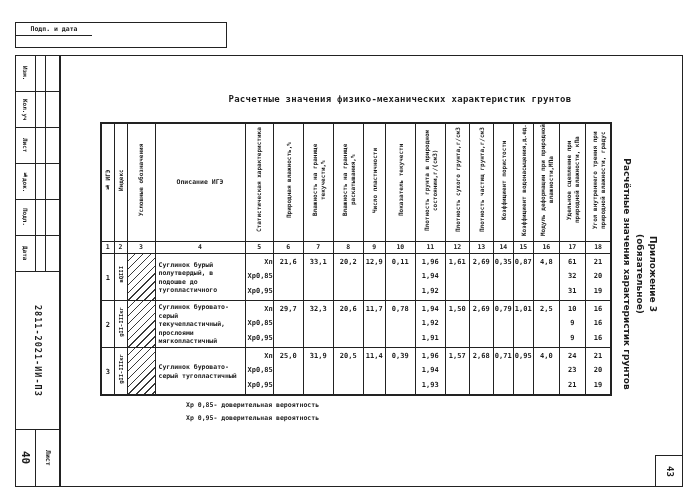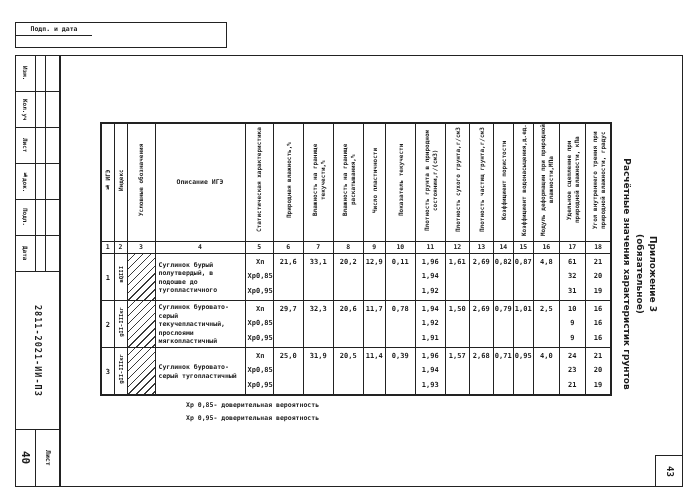--- a/index.html
+++ b/index.html
@@ -48,21 +48,21 @@
   tr.numrow td { height:12px; font-size:6.5px; text-align:center; line-height:10px; }
   tr.datarow td { height:47px; }
   td.topal { vertical-align:top; }
   .rownum { font-size:7px; text-align:center; padding-top:3px; }
   .vindex { writing-mode:vertical-rl; transform:rotate(180deg); display:inline-block; font-size:5.5px; text-align:center; }
   td.idxcell { text-align:center; }
   .hatch { width:100%; height:46px; background:repeating-linear-gradient(135deg, transparent 0 4.5px, #3a3a3a 4.5px 5.6px); }
   .desc { font-size:6.5px; line-height:1.3; padding:2px 2px 0 3px; text-align:left; }
   .lines { padding-top:2px; }
   .cl { height:14.6px; font-size:7px; text-align:center; line-height:13px; }
-  .cl.left { text-align:center; padding-left:2px; }
+  .cl.left { text-align:right; padding-left:2px; }
 
   #note { left:112px; top:399px; font-size:6.5px; line-height:2.0; }
   #note .ind { margin-left:74px;text-align:center; }
 </style>
 </head>
 <body>
 
 <div id="sheet">
 
   <div id="topstamp" class="abs">
@@ -113,20 +113,21 @@
     <div class="ss-sheet">
       <div class="ss-num">
         <span class="vdown big">40</span>
       </div>
       <div class="ss-lbl">
         <span class="vdown" style="font-size:6.5px">Лист</span>
       </div>
     </div>
   </div>
 
+  <div id="title" class="abs">Расчетные значения физико-механических характеристик грунтов</div>
 
   <div id="tablewrap" class="abs">
     <table class="main">
         <colgroup>
           <col style="width: 13px;">
           <col style="width: 13px;">
           <col style="width: 28px;">
           <col style="width: 90px;">
           <col style="width: 26px;">
           <col style="width: 30px;">
@@ -257,21 +258,21 @@
             </td>
             <td class="topal">
               <div class="lines">
                 <div class="cl">2,69</div>
                 <div class="cl"></div>
                 <div class="cl"></div>
               </div>
             </td>
             <td class="topal">
               <div class="lines">
-                <div class="cl">0,82</div>
+                <div class="cl">0,35</div>
                 <div class="cl"></div>
                 <div class="cl"></div>
               </div>
             </td>
             <td class="topal">
               <div class="lines">
                 <div class="cl">0,87</div>
                 <div class="cl"></div>
                 <div class="cl"></div>
               </div>

